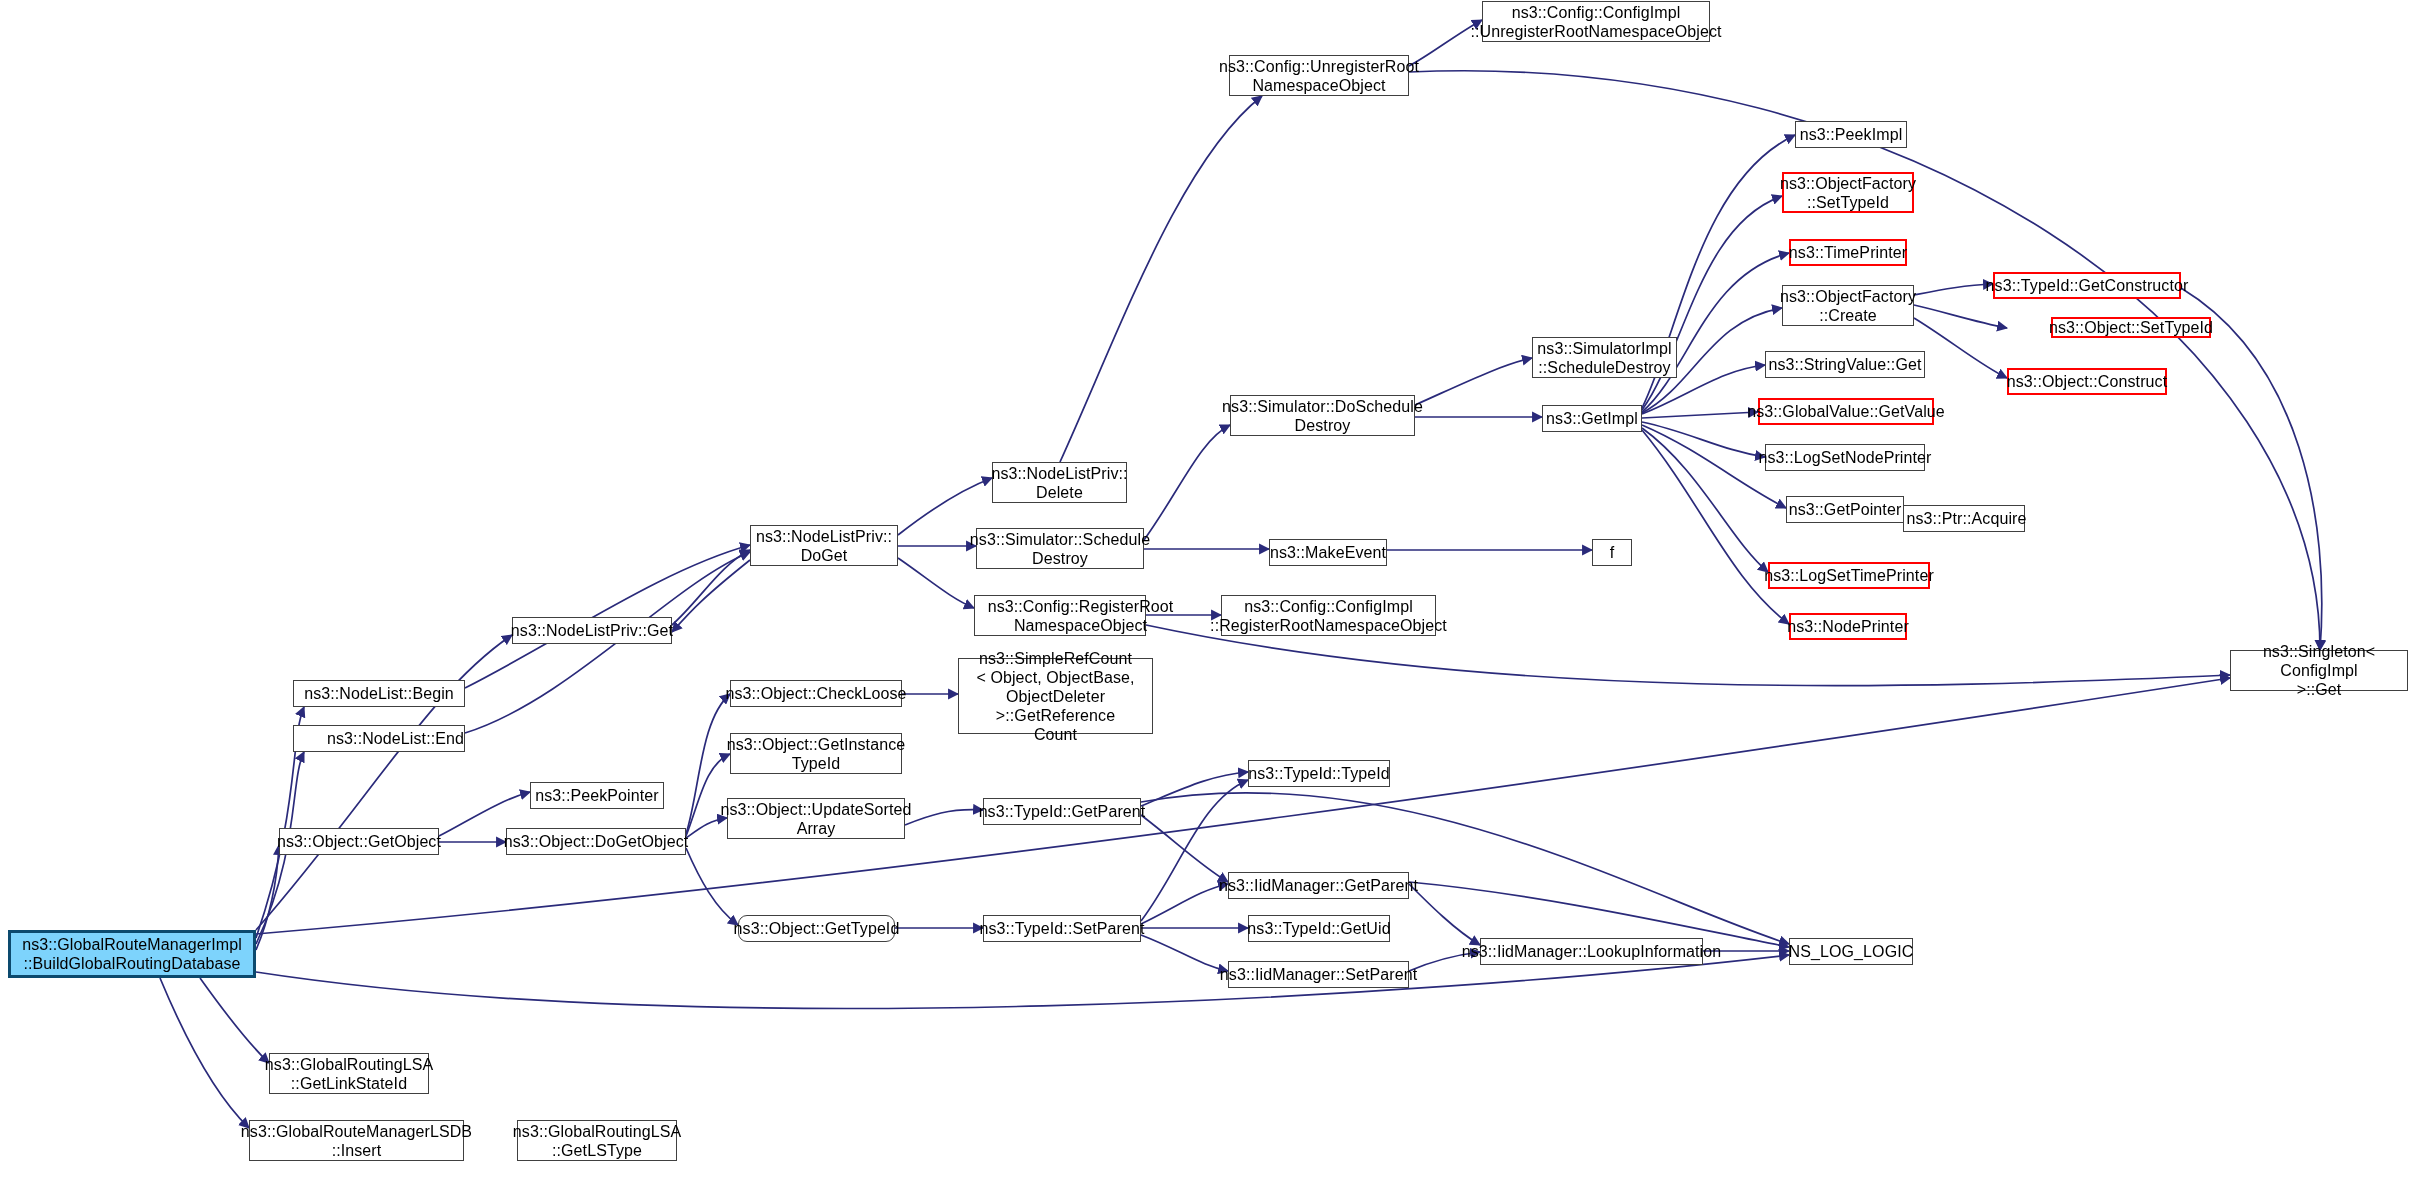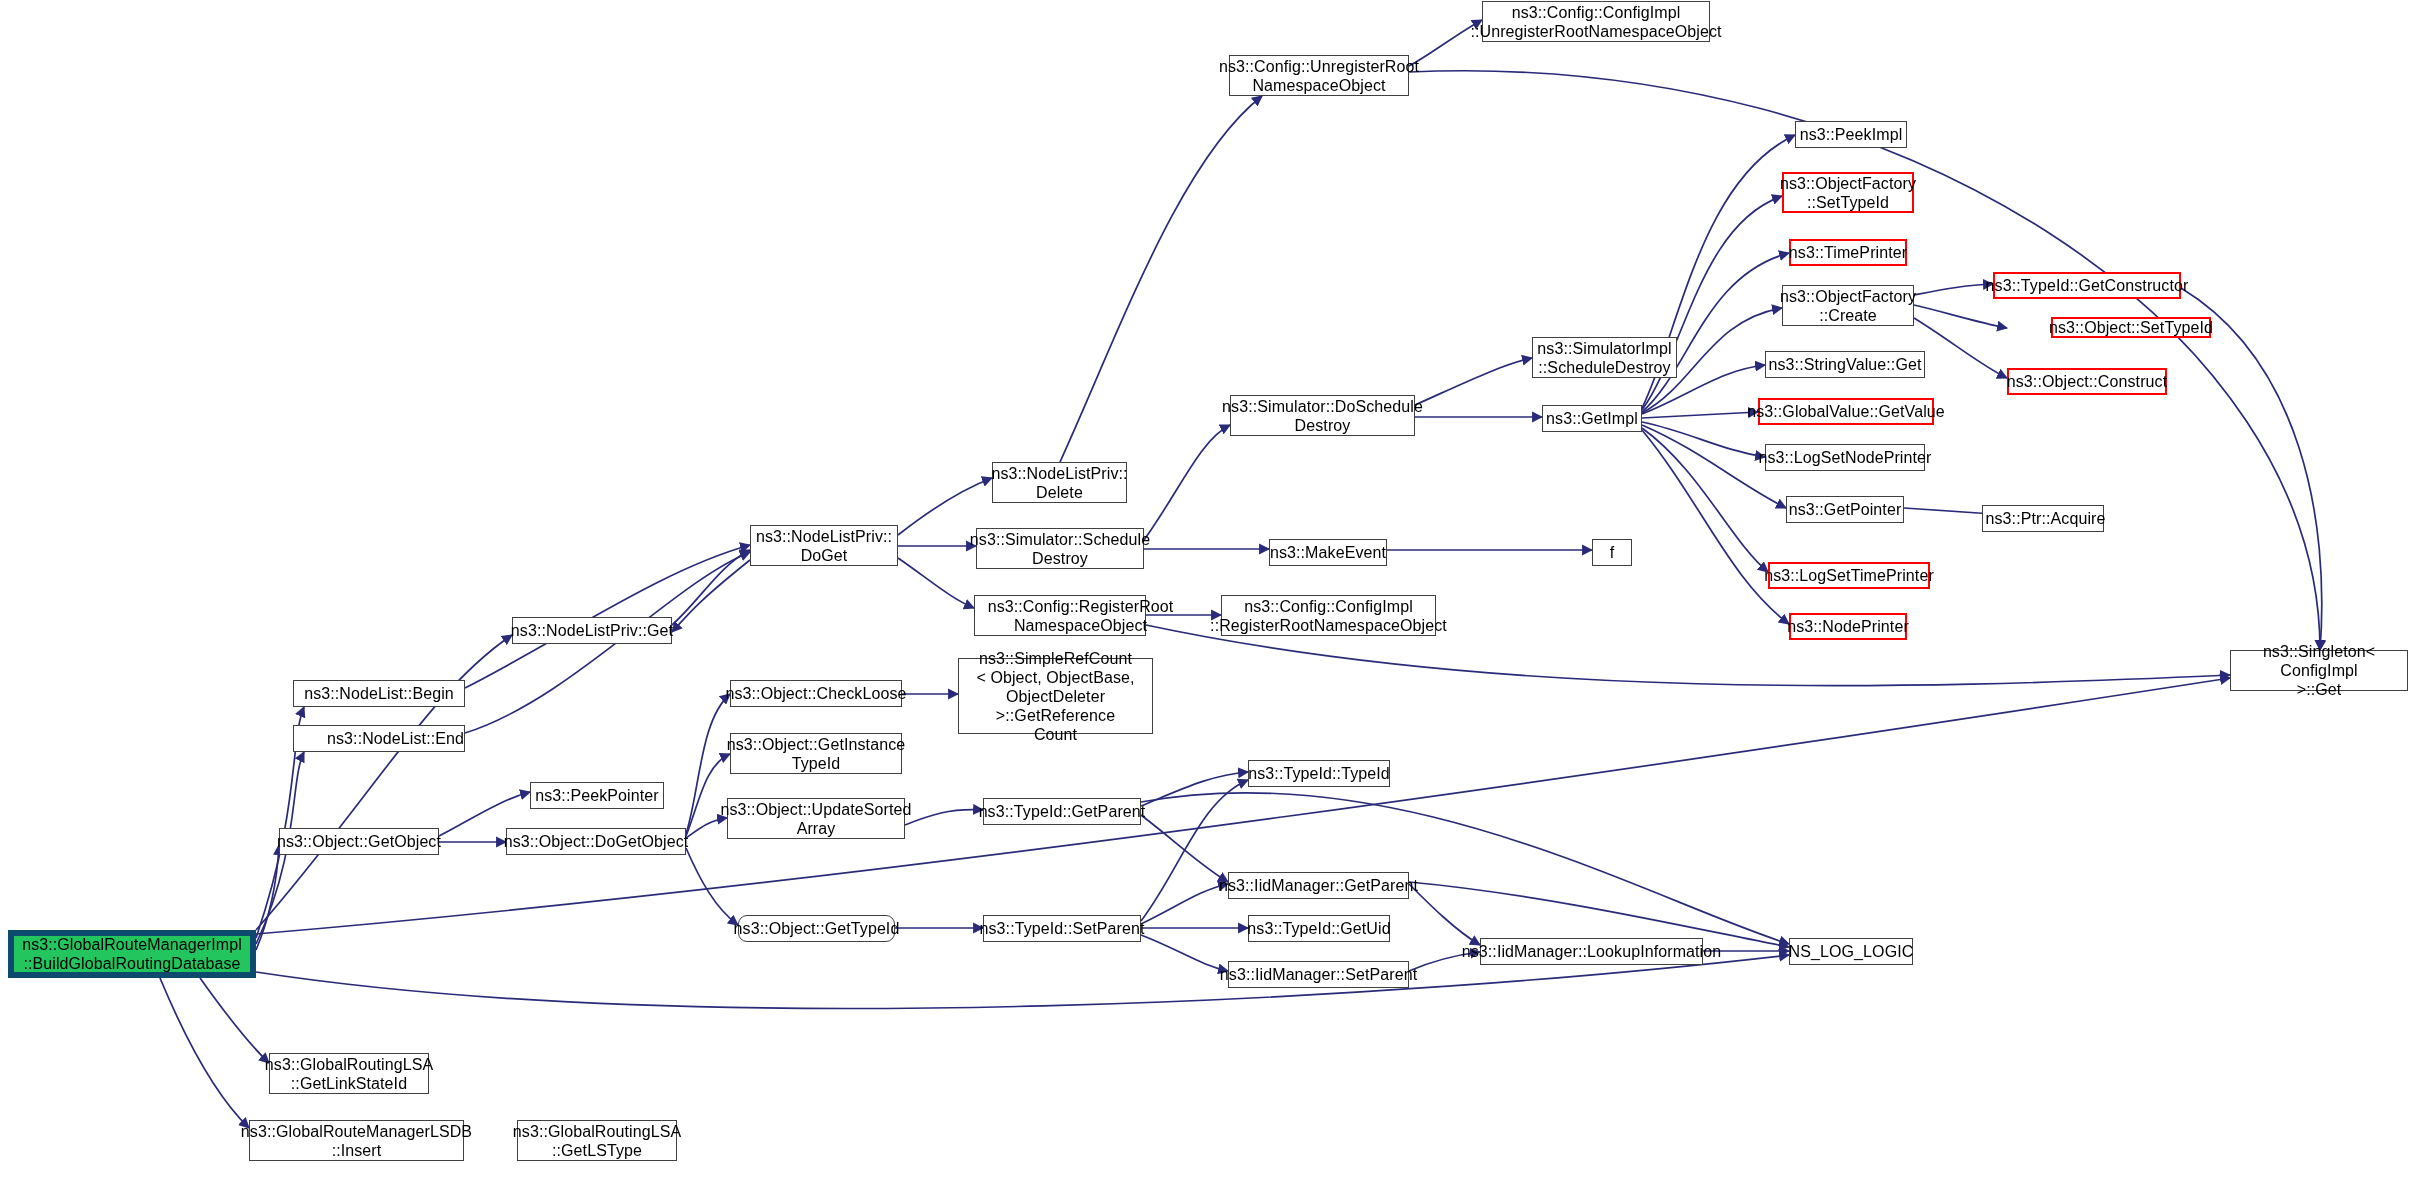--- a/index.html
+++ b/index.html
@@ -16,21 +16,21 @@
     line-height:19px;
     display:flex;
     align-items:center;
     justify-content:center;
     text-align:center;
     white-space:pre-line;
     padding:1px 3px;
     letter-spacing:0.1px;
   }
   .node.red{border:2px solid #ff0000;}
-  .node.root{background:#22c55e;border:6px solid #0c4a6e;}
+  .node.root{background:#7dd3fc;border:3px solid #0c4a6e;}
 </style>
 </head>
 <body>
 
 <div id="canvas">
   <svg id="edges" width="2413" height="1177" viewBox="0 0 2413 1177" xmlns="http://www.w3.org/2000/svg">
     <defs>
       <marker id="arrow" viewBox="0 0 10 10" refX="9" refY="5" markerWidth="6.5" markerHeight="6.5" orient="auto-start-reverse">
         <path d="M 0 0 L 10 5 L 0 10 z" fill="#2a2a7a"></path>
       </marker>
@@ -160,17 +160,17 @@
 ::Create</div>
       <div class="node" style="left: 1765px; top: 351px; width: 160px; height: 27px;">ns3::StringValue::Get</div>
       <div class="node red" style="left: 1758px; top: 398px; width: 176px; height: 27px;">ns3::GlobalValue::GetValue</div>
       <div class="node" style="left: 1765px; top: 444px; width: 160px; height: 27px;">ns3::LogSetNodePrinter</div>
       <div class="node" style="left: 1786px; top: 496px; width: 118px; height: 27px;">ns3::GetPointer</div>
       <div class="node red" style="left: 1768px; top: 562px; width: 162px; height: 27px;">ns3::LogSetTimePrinter</div>
       <div class="node red" style="left: 1789px; top: 613px; width: 118px; height: 27px;">ns3::NodePrinter</div>
       <div class="node red" style="left: 1993px; top: 272px; width: 188px; height: 27px;">ns3::TypeId::GetConstructor</div>
       <div class="node red" style="left: 2007px; top: 317px; width: 160px; height: 21px; margin-left: 44px;">ns3::Object::SetTypeId</div>
       <div class="node red" style="left: 2007px; top: 368px; width: 160px; height: 27px;">ns3::Object::Construct</div>
-      <div class="node" style="left: 1982px; top: 505px; width: 122px; height: 27px; padding-left: 8px;">ns3::Ptr::Acquire</div>
+      <div class="node" style="left: 1903px; top: 505px; width: 122px; height: 27px; padding-left: 8px;">ns3::Ptr::Acquire</div>
       <div class="node" style="left: 2230px; top: 650px; width: 178px; height: 41px;">ns3::Singleton&lt; ConfigImpl
 &gt;::Get</div>
     </div>
 </div>
 
 </body></html>

